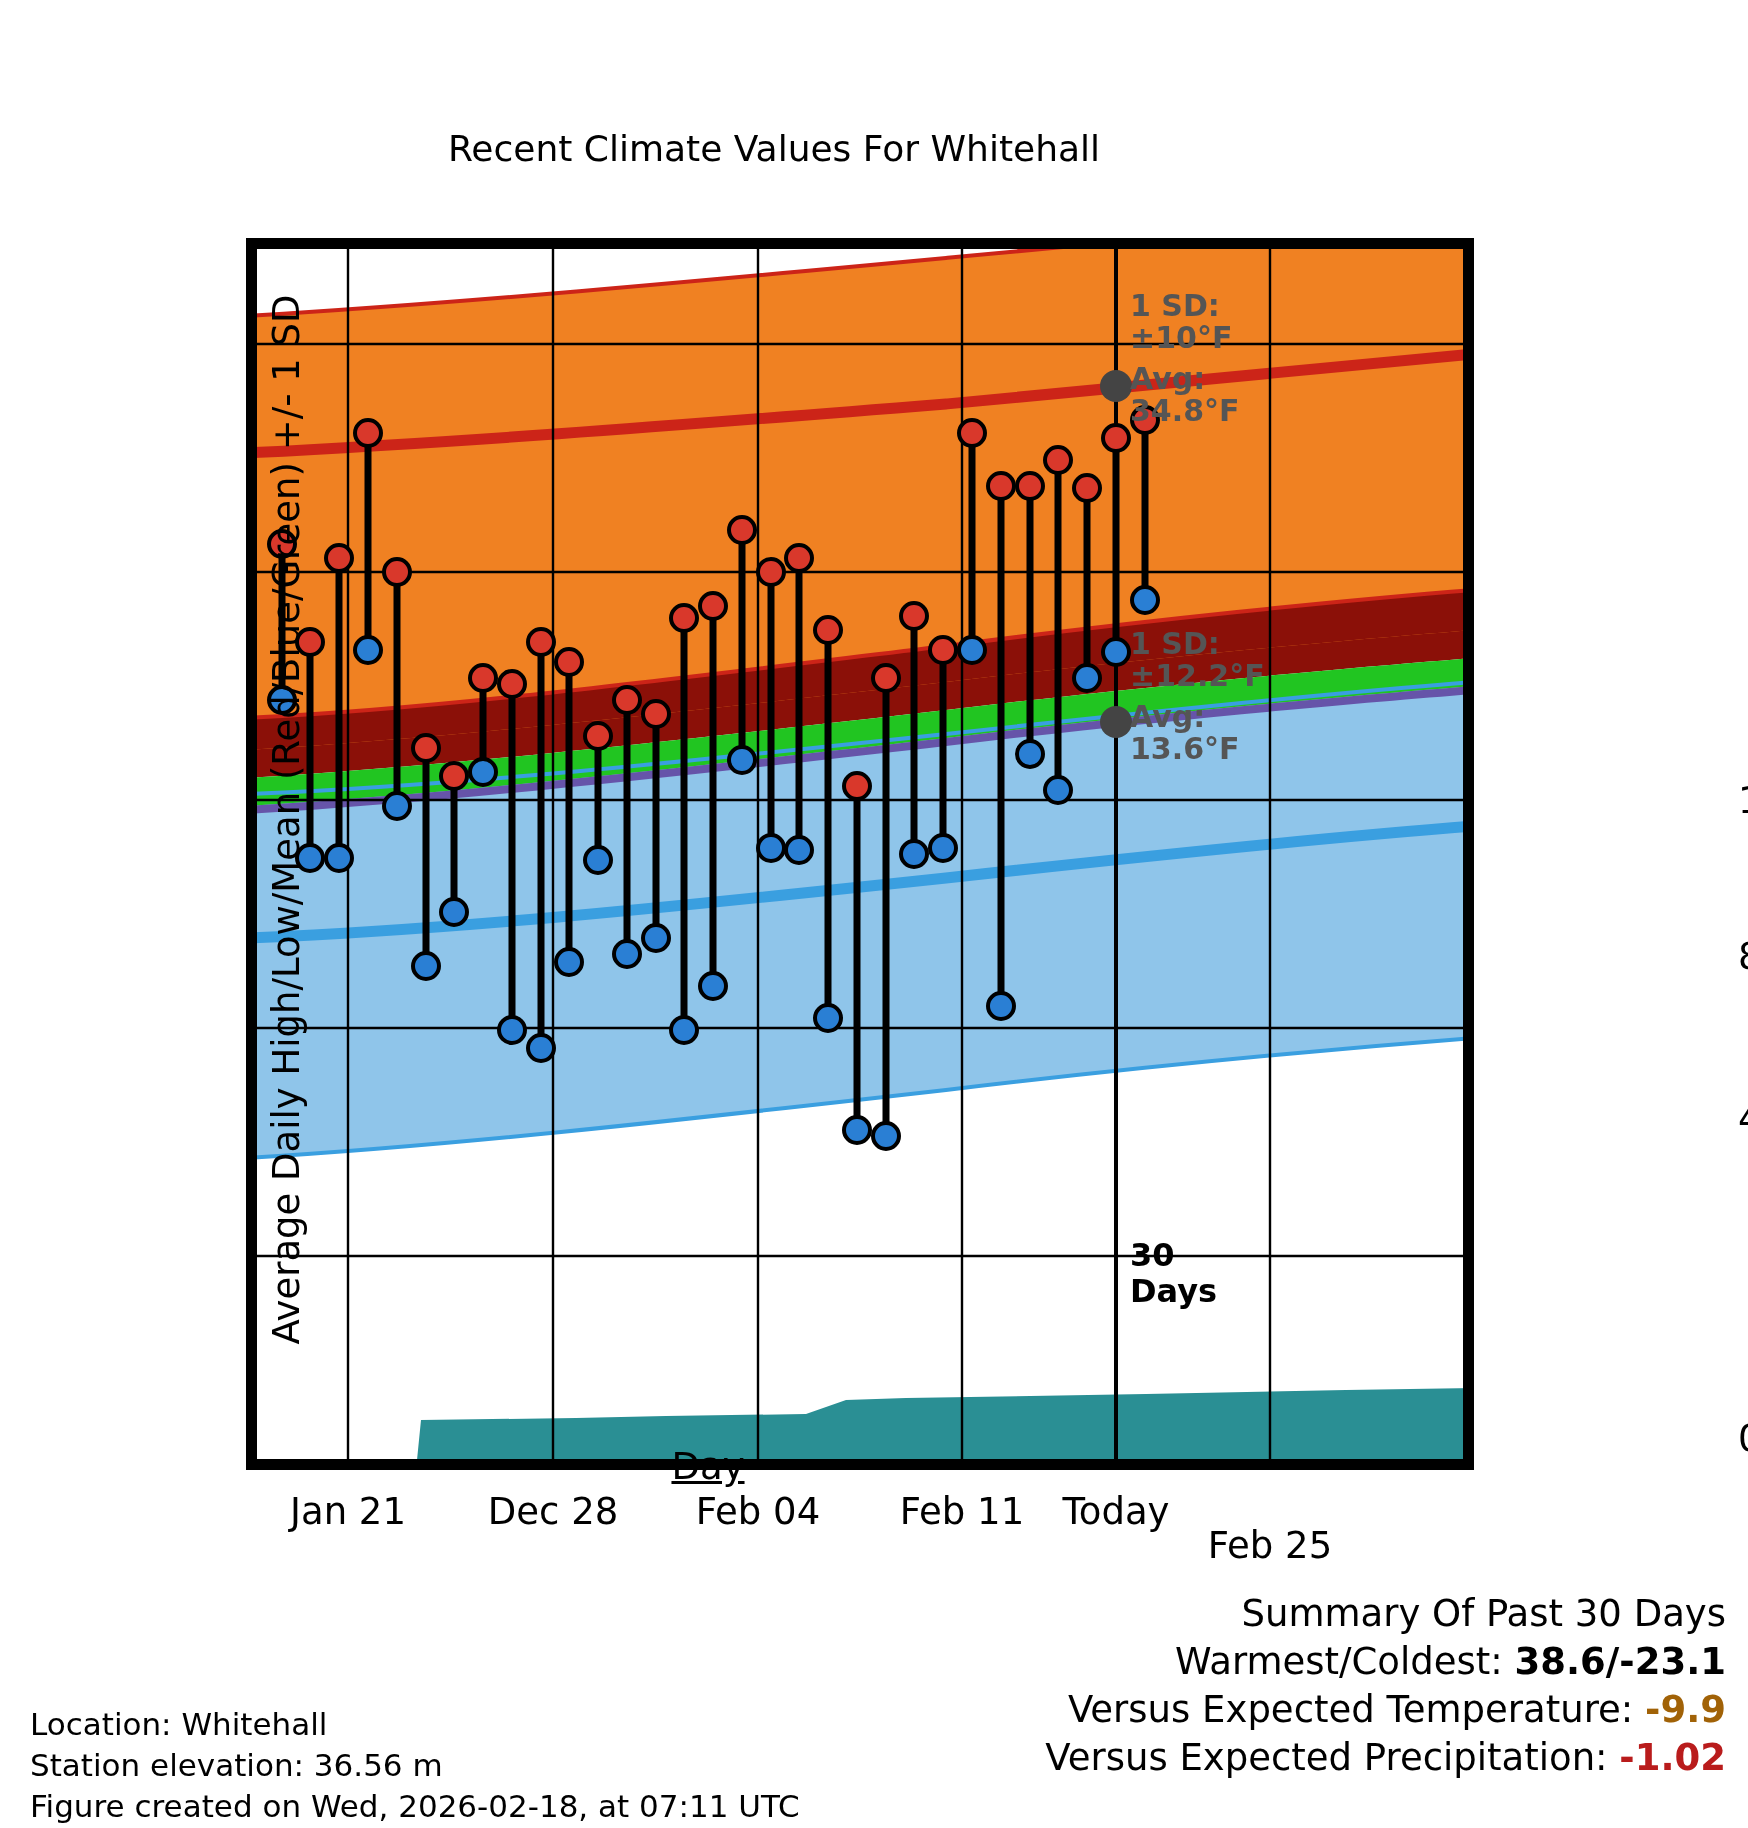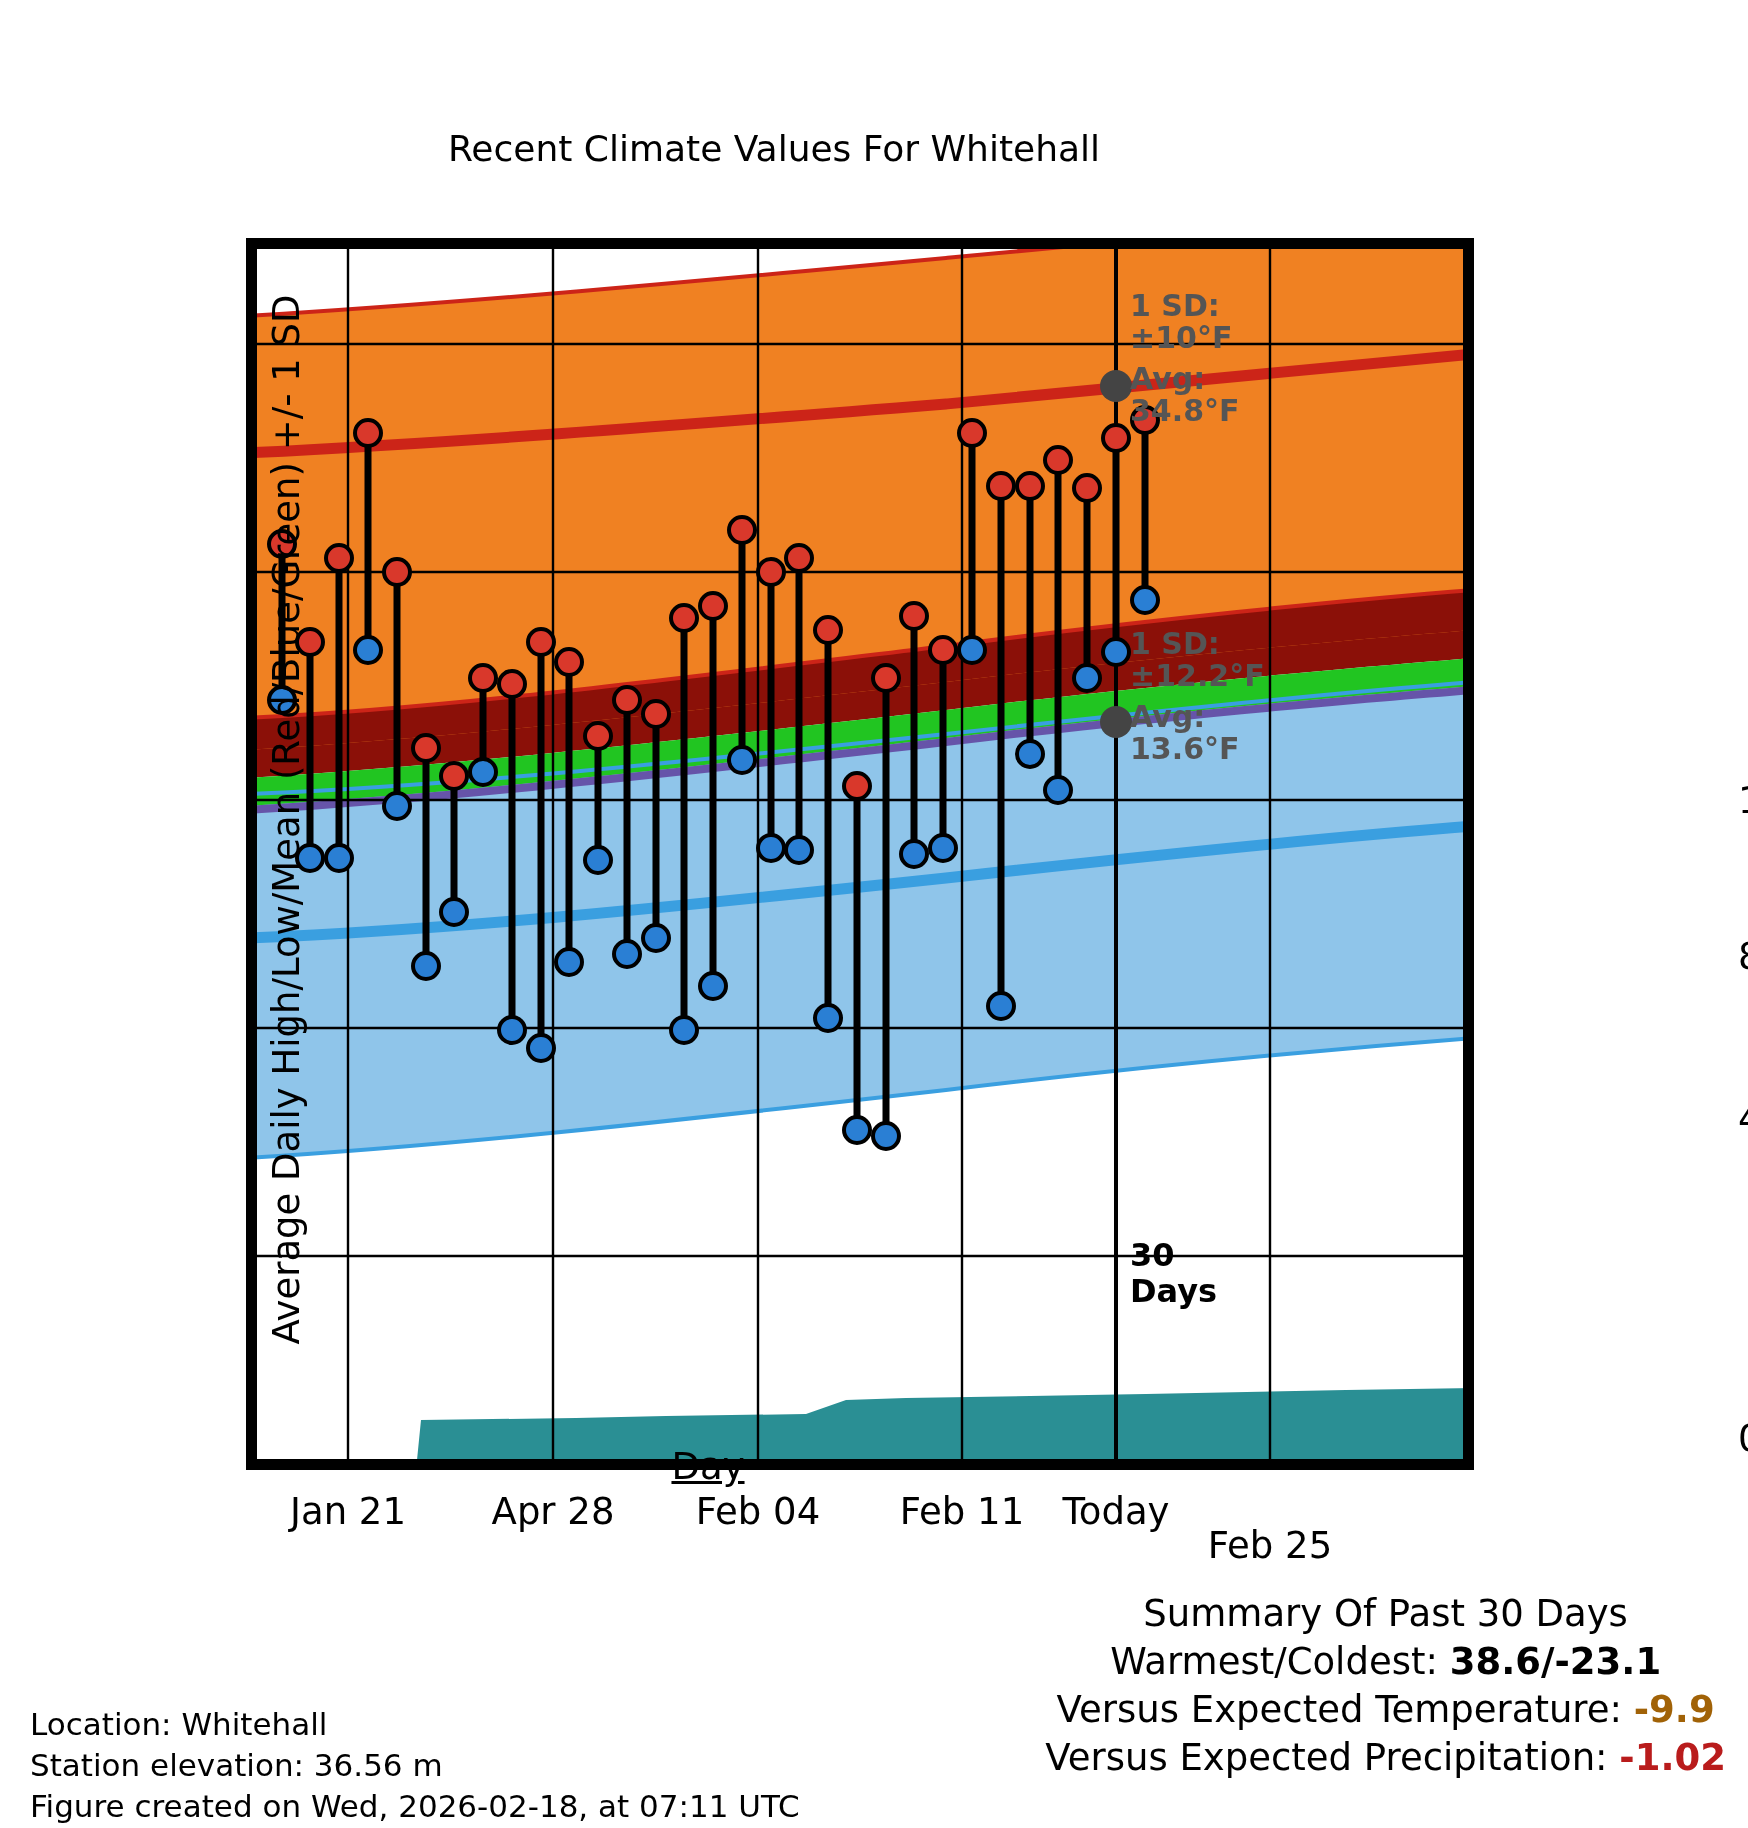--- a/index.html
+++ b/index.html
@@ -8,21 +8,21 @@
   #plotwrap{position:absolute;left:246px;top:238px;width:1228px;height:1232px;}
   #plot{position:absolute;inset:0;}
   .ylabel-left{position:absolute;left:-510px;top:560px;width:1100px;text-align:center;font-size:37px;transform:rotate(-90deg);transform-origin:center center;}
   .xlabel{position:absolute;left:0;top:1445px;width:1416px;text-align:center;font-size:37px;text-decoration:underline;}
   .xticks{position:absolute;left:246px;top:1490px;width:1228px;height:50px;}
   .xtick{position:absolute;transform:translateX(-50%);font-size:37px;white-space:nowrap;}
   .ytick-right{position:absolute;left:1492px;font-size:37px;text-align:left;white-space:nowrap;transform:translateY(-50%);}
   .annot{position:absolute;font-size:30px;font-weight:bold;color:#555;line-height:1.08;}
   .daysannot{position:absolute;font-size:32px;font-weight:bold;color:#000;line-height:1.12;}
   .footleft{position:absolute;left:30px;top:1704px;font-size:31px;line-height:1.33;}
-  .footright{position:absolute;right:22px;top:1590px;font-size:37px;text-align:center;line-height:1.3;}
+  .footright{position:absolute;right:22px;top:1590px;font-size:37px;text-align:right;line-height:1.3;}
   .footright .row{white-space:nowrap;}
   .b{font-weight:bold;}
   .blue{color:#a16207;font-weight:bold;}
   .brown{color:#b91c1c;font-weight:bold;}
 </style>
 </head>
 <body>
 
 <div class="title">Recent Climate Values For Whitehall</div>
 
@@ -209,21 +209,21 @@
   <div class="ytick-right" style="top:718px;width:120px;">8</div>
   <div class="ytick-right" style="top:880px;width:120px;">4</div>
   <div class="ytick-right" style="top:1200px;width:120px;">0</div>
 
   <div class="ylabel-left">Average Daily High/Low/Mean (Red/Blue/Green) +/- 1 SD</div>
 
 </div>
 
 <div class="xticks">
   <div class="xtick" style="left:102px;">Jan 21</div>
-  <div class="xtick" style="left:307px;">Apr 28</div>
+  <div class="xtick" style="left:307px;">Dec 28</div>
   <div class="xtick" style="left:512px;">Feb 04</div>
   <div class="xtick" style="left:716px;">Feb 11</div>
   <div class="xtick" style="left:870px;">Today</div>
   <div class="xtick" style="left:1024px;margin-top:34px;">Feb 25</div>
 </div>
 
 <div class="xlabel">Day</div>
 
 <div class="footleft">
   <div>Location: Whitehall</div>

